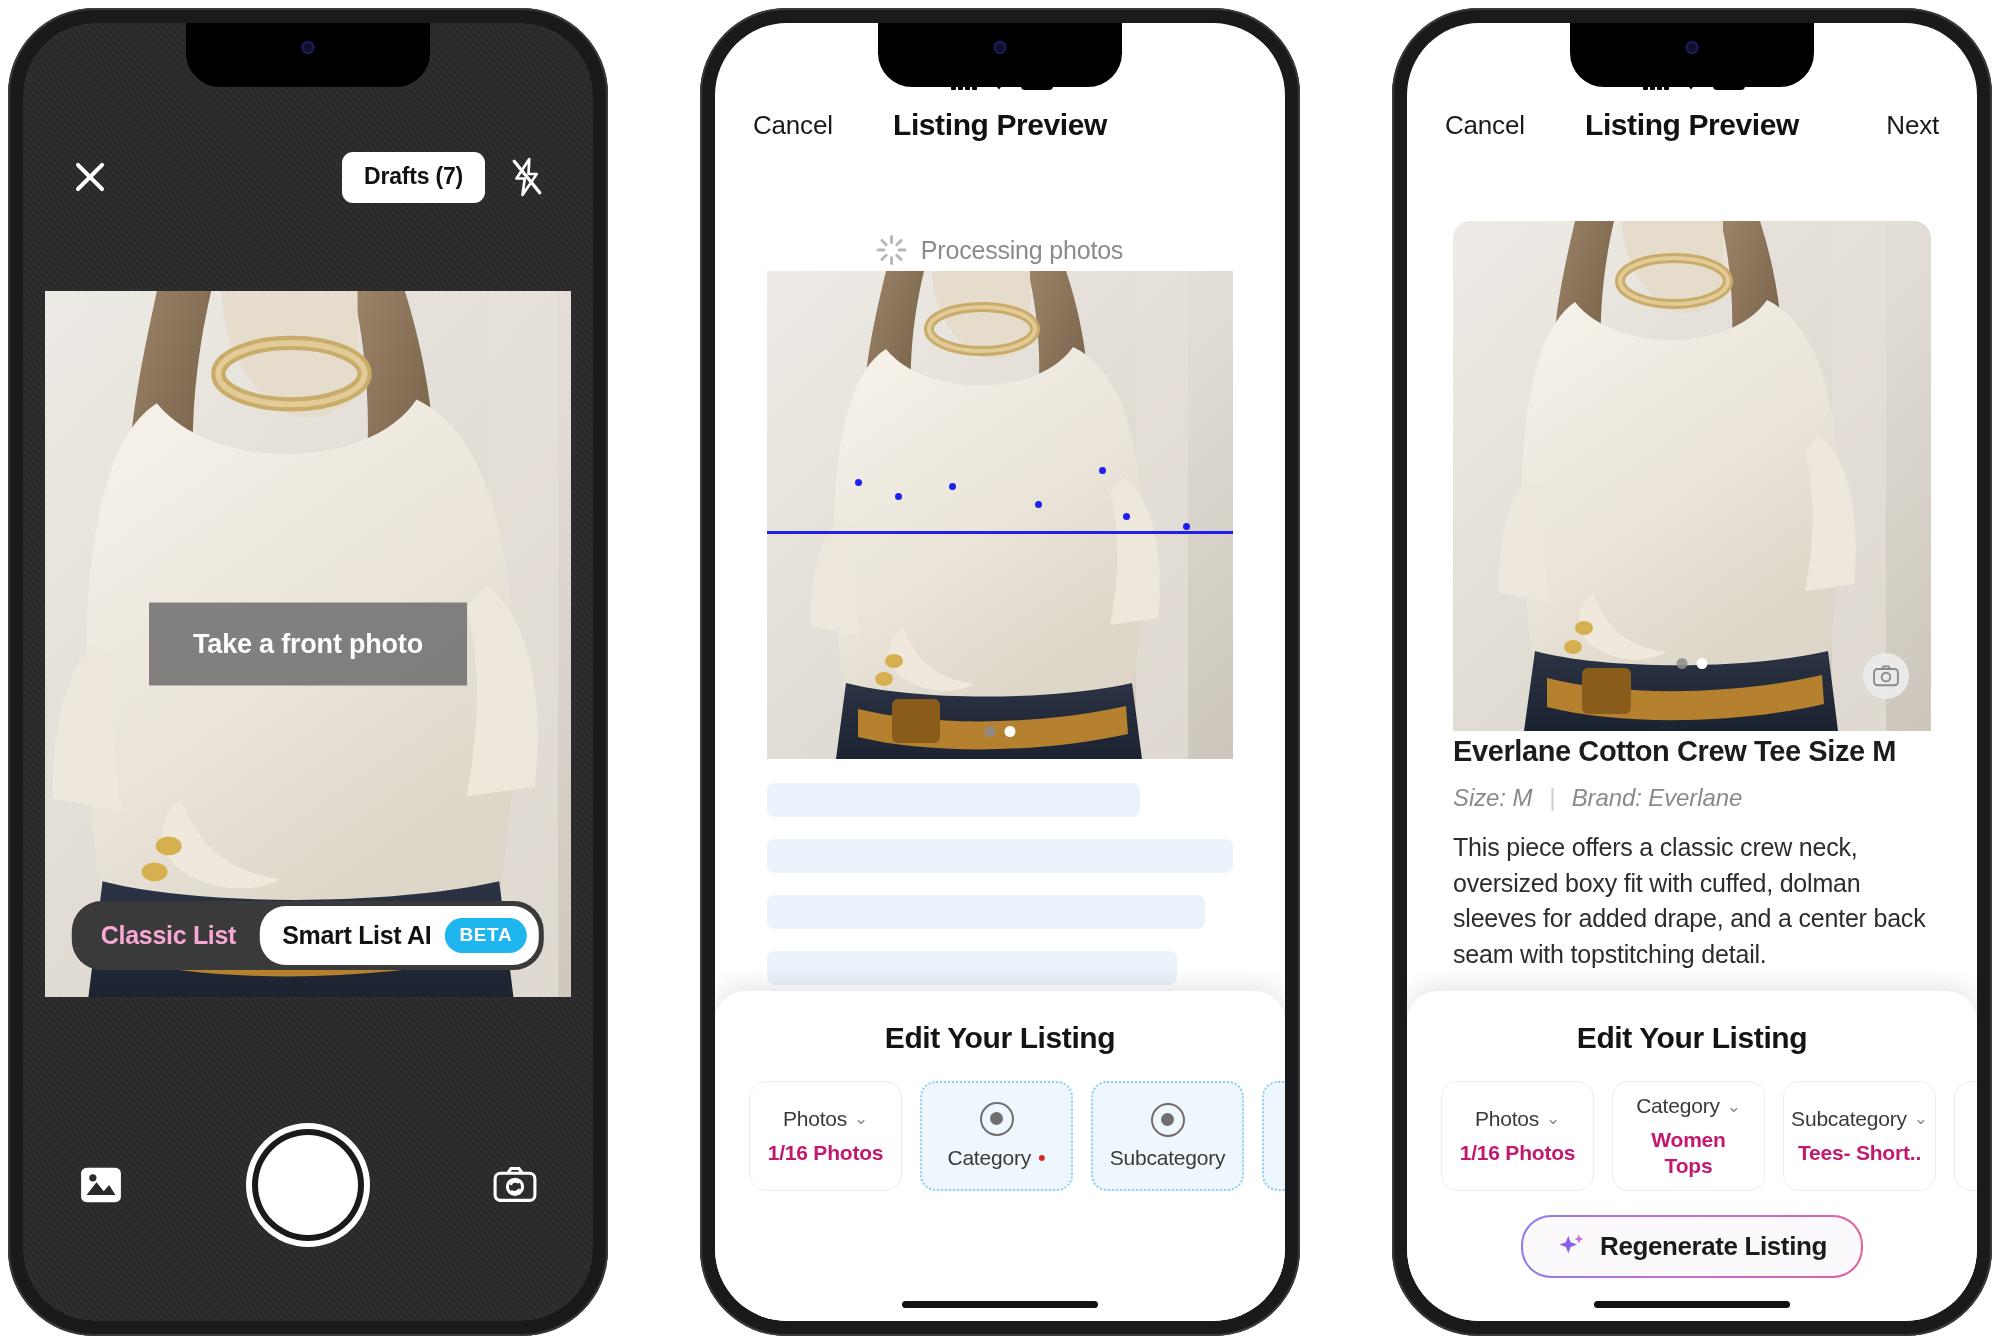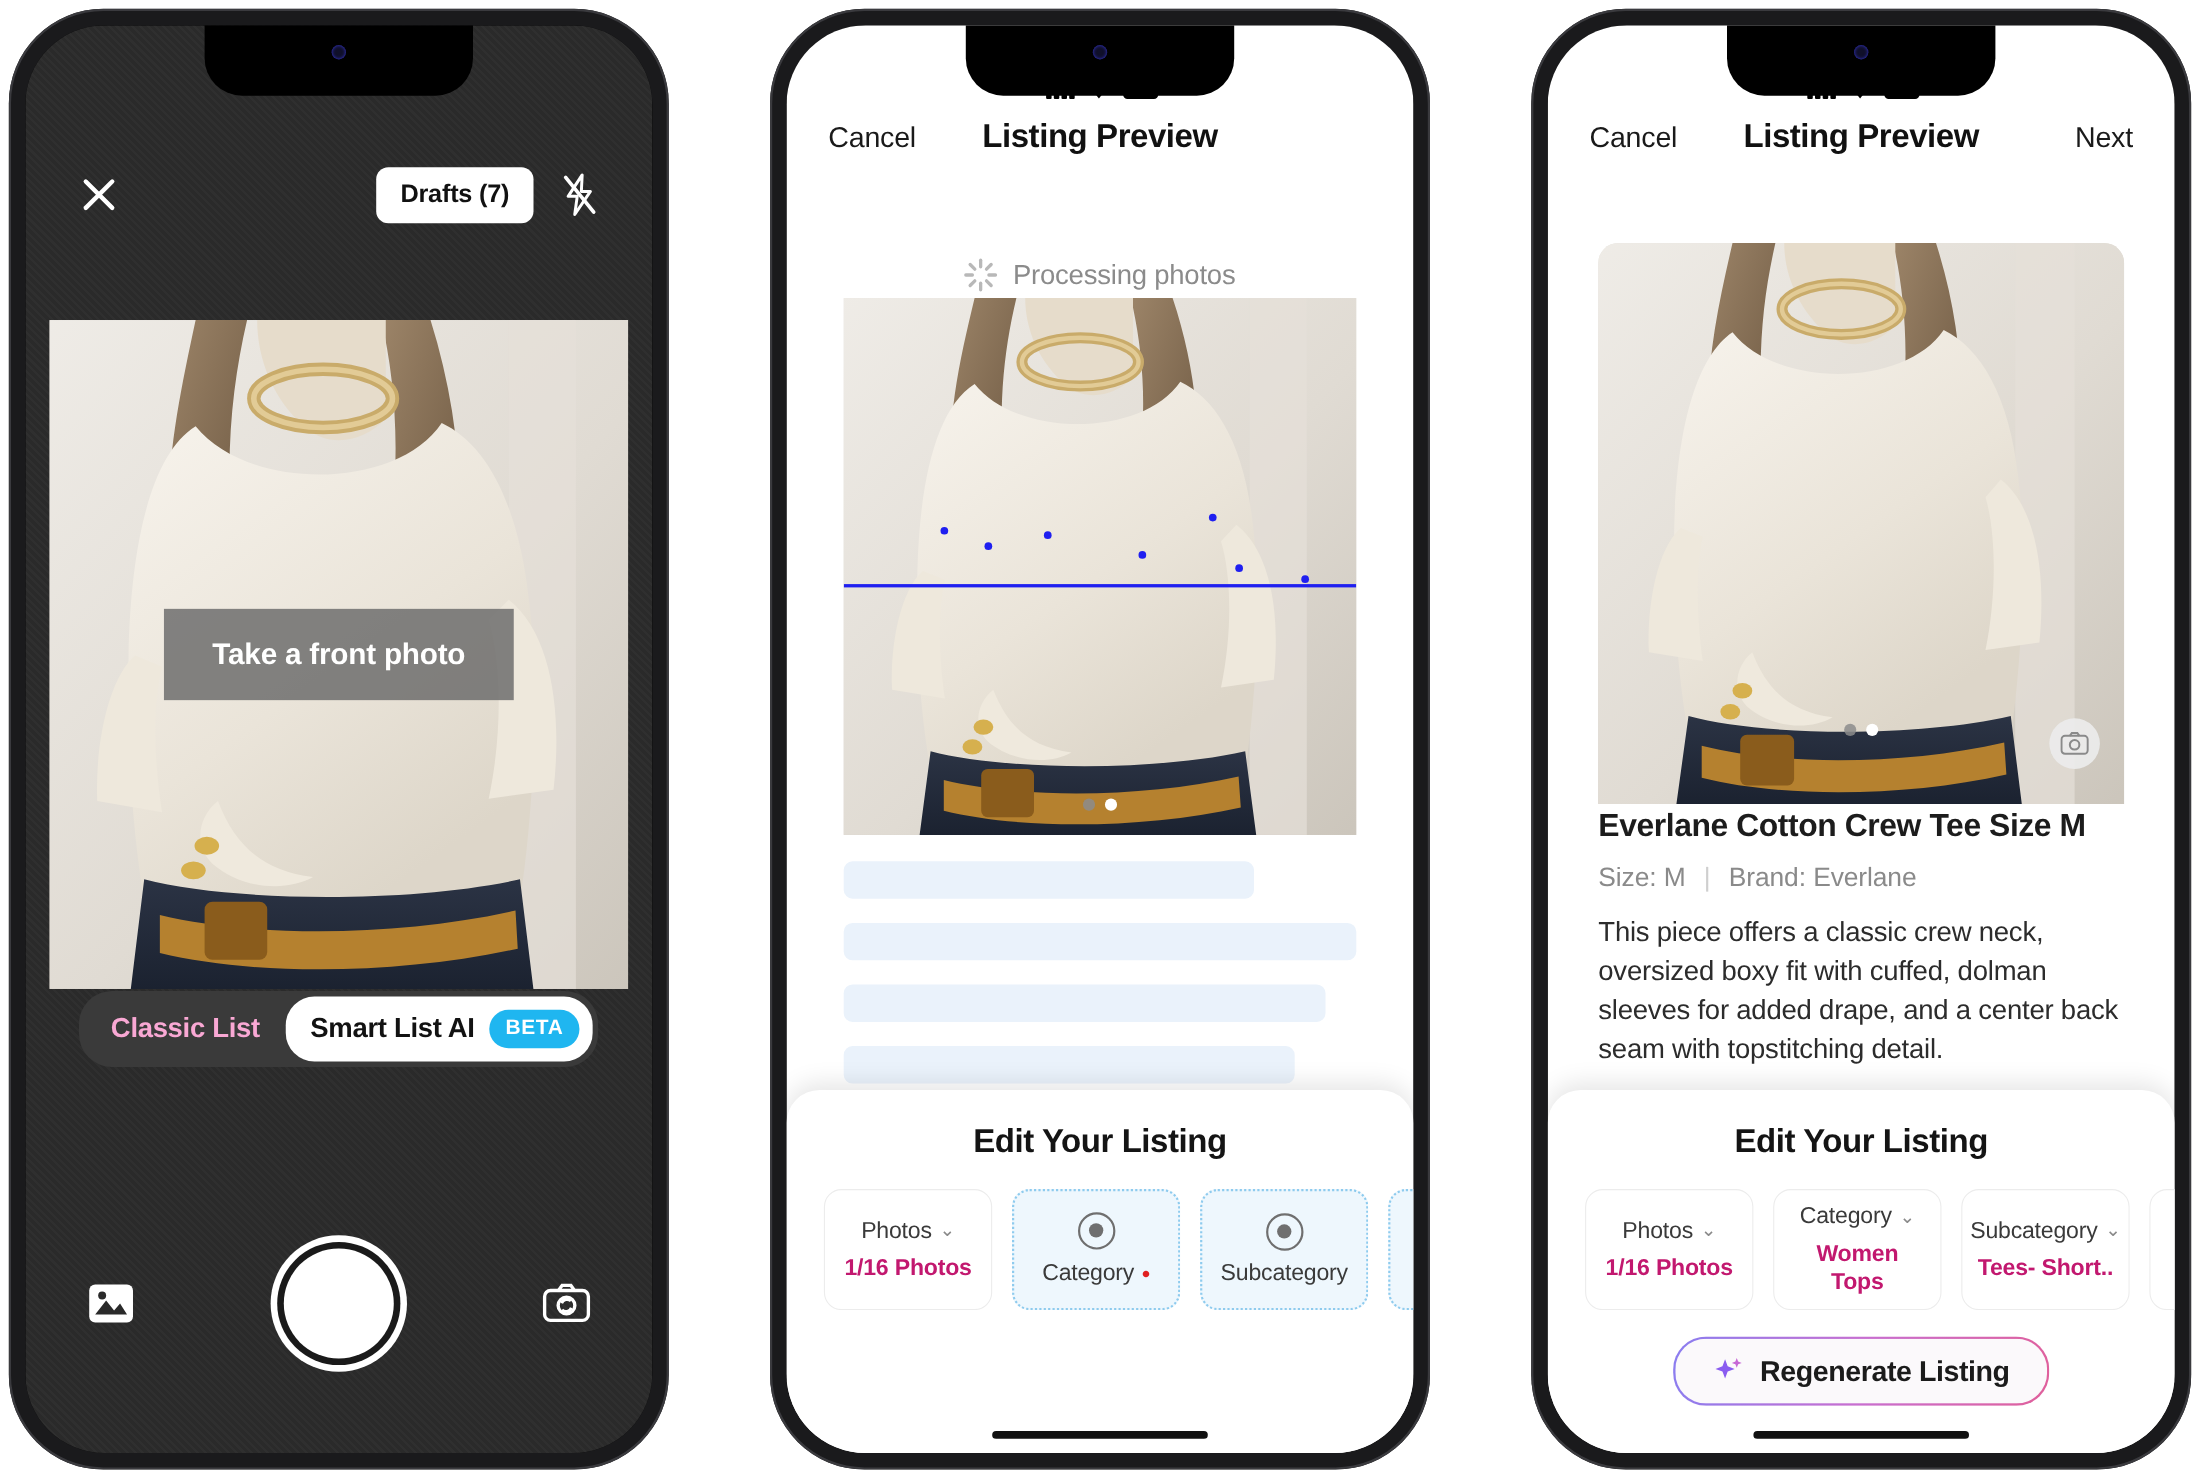--- a/index.html
+++ b/index.html
@@ -113,21 +113,21 @@
   .drafts-btn {
     background: #fff; color: #111;
     font-size: 23px; font-weight: 600;
     border-radius: 11px;
     padding: 11px 22px 13px;
     letter-spacing: -0.2px;
   }
   .flash-off { width: 36px; height: 40px; position: relative; }
 
   .cam-preview {
-    position: absolute; top: 268px; left: 22px; right: 22px; height: 608px;
+    position: absolute; top: 268px; left: 22px; right: 22px; height: 706px;
     overflow: hidden;
     background: linear-gradient(170deg,#e7e3dd 0%, #dcd7cf 40%, #cfc9c0 100%);
   }
   .take-photo-pill {
     position: absolute; top: 50%; left: 50%;
     transform: translate(-50%,-50%);
     background: rgba(105,105,105,0.82);
     color:#fff; font-size: 27px; font-weight:600;
     padding: 26px 44px; letter-spacing: -0.2px;
     white-space: nowrap;
@@ -226,21 +226,21 @@
   }
   .ai-dot { position:absolute; width:7px; height:7px; border-radius:50%; background:#1f1ff0; }
 
   
   .skel-wrap { position: absolute; left: 52px; right: 52px; top: 760px; }
   .skel { height: 34px; border-radius: 8px; background: #eaf2fb; margin-bottom: 22px; }
 
   
   .details { position:absolute; left: 46px; right:46px; top: 712px; }
   .d-title { font-size: 29px; font-weight: 700; color:#1c1c1c; letter-spacing:-0.4px; }
-  .d-meta { font-size: 24px; color:#8a8a8a; margin-top: 16px; letter-spacing:-0.1px; }
+  .d-meta { font-size: 24px; color:#8a8a8a; margin-top: 16px; letter-spacing:-0.1px;font-style:italic; }
   .d-meta span.sep { color:#cfcfcf; margin: 0 10px; }
   .d-desc { font-size: 25px; color:#2c2c2c; line-height: 1.42; margin-top: 18px; letter-spacing:-0.2px; }
   .d-rule { height:1px; background:#ededed; margin-top: 22px; }
   .d-cat { font-size: 21px; color:#9a9a9a; letter-spacing: 1.1px; margin-top: 18px; }
 
   
   .sheet {
     position:absolute; left: 0; right: 0; bottom: 0; height: 330px;
     background:#fff; border-radius: 30px 30px 0 0;
     box-shadow: 0 -6px 22px rgba(0,0,0,0.10);

